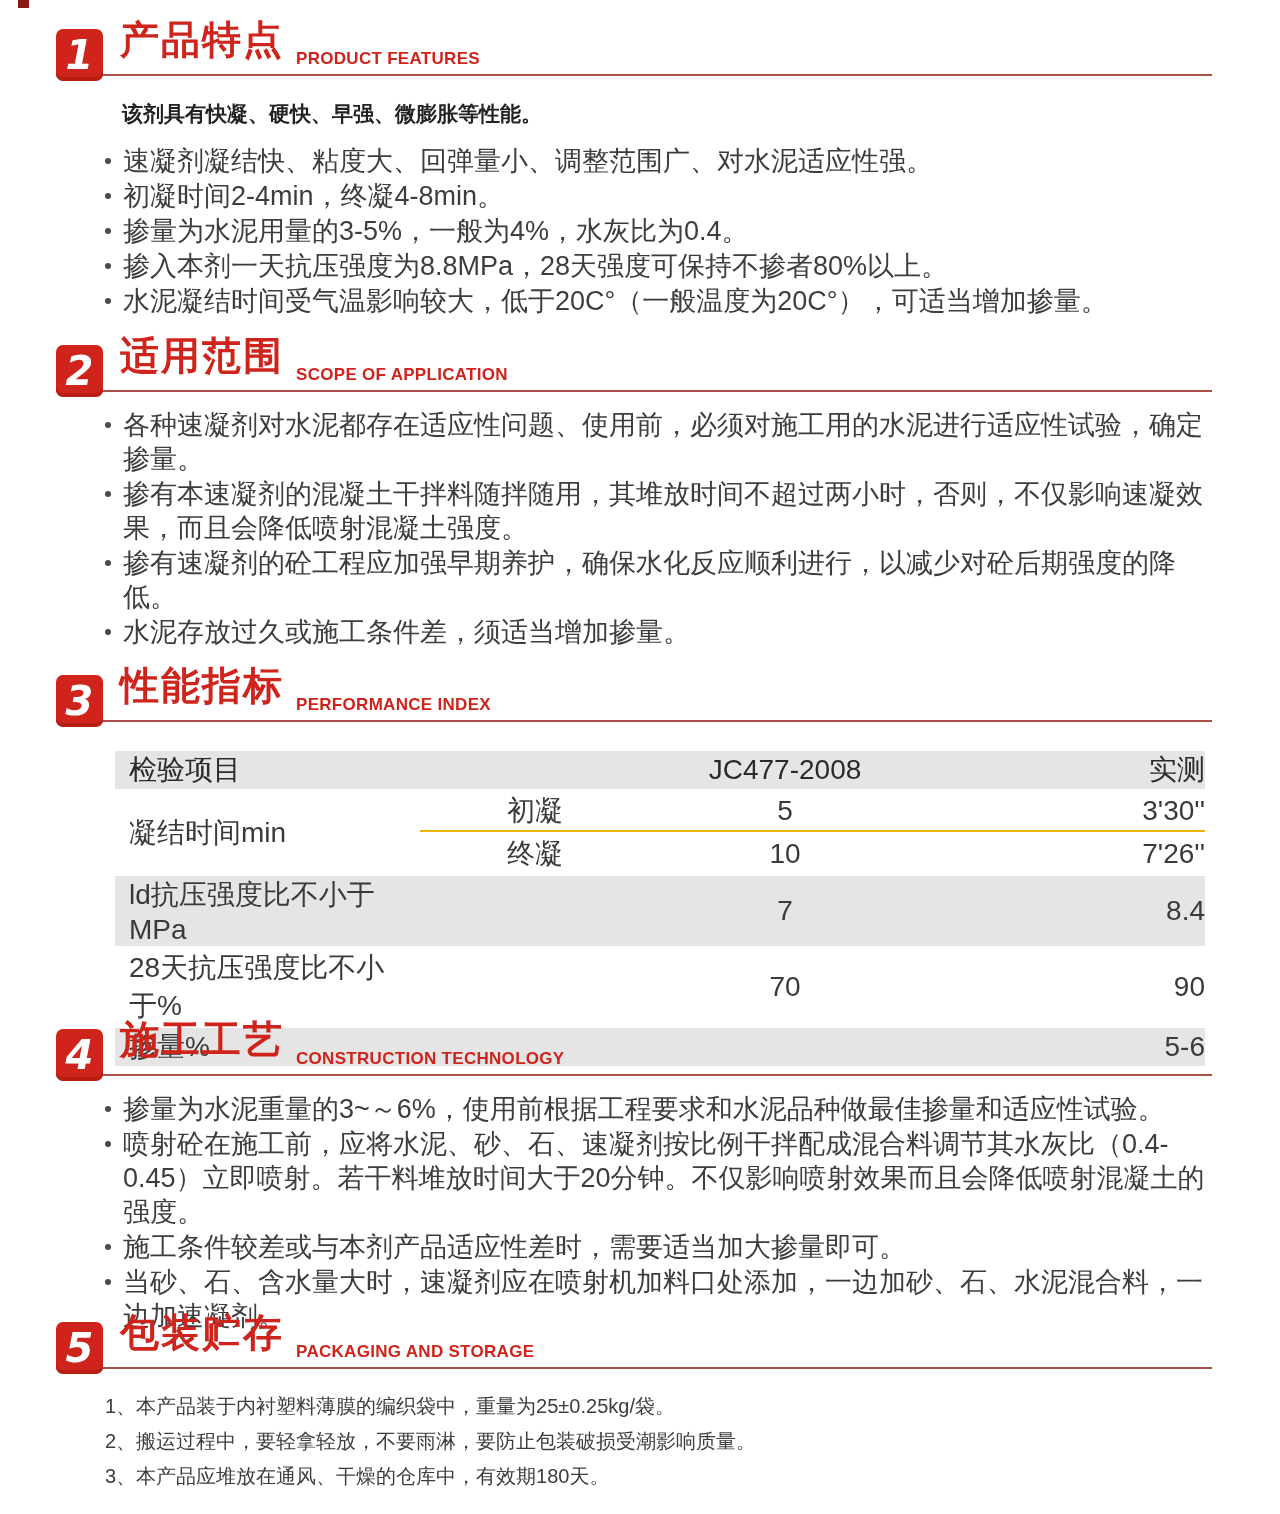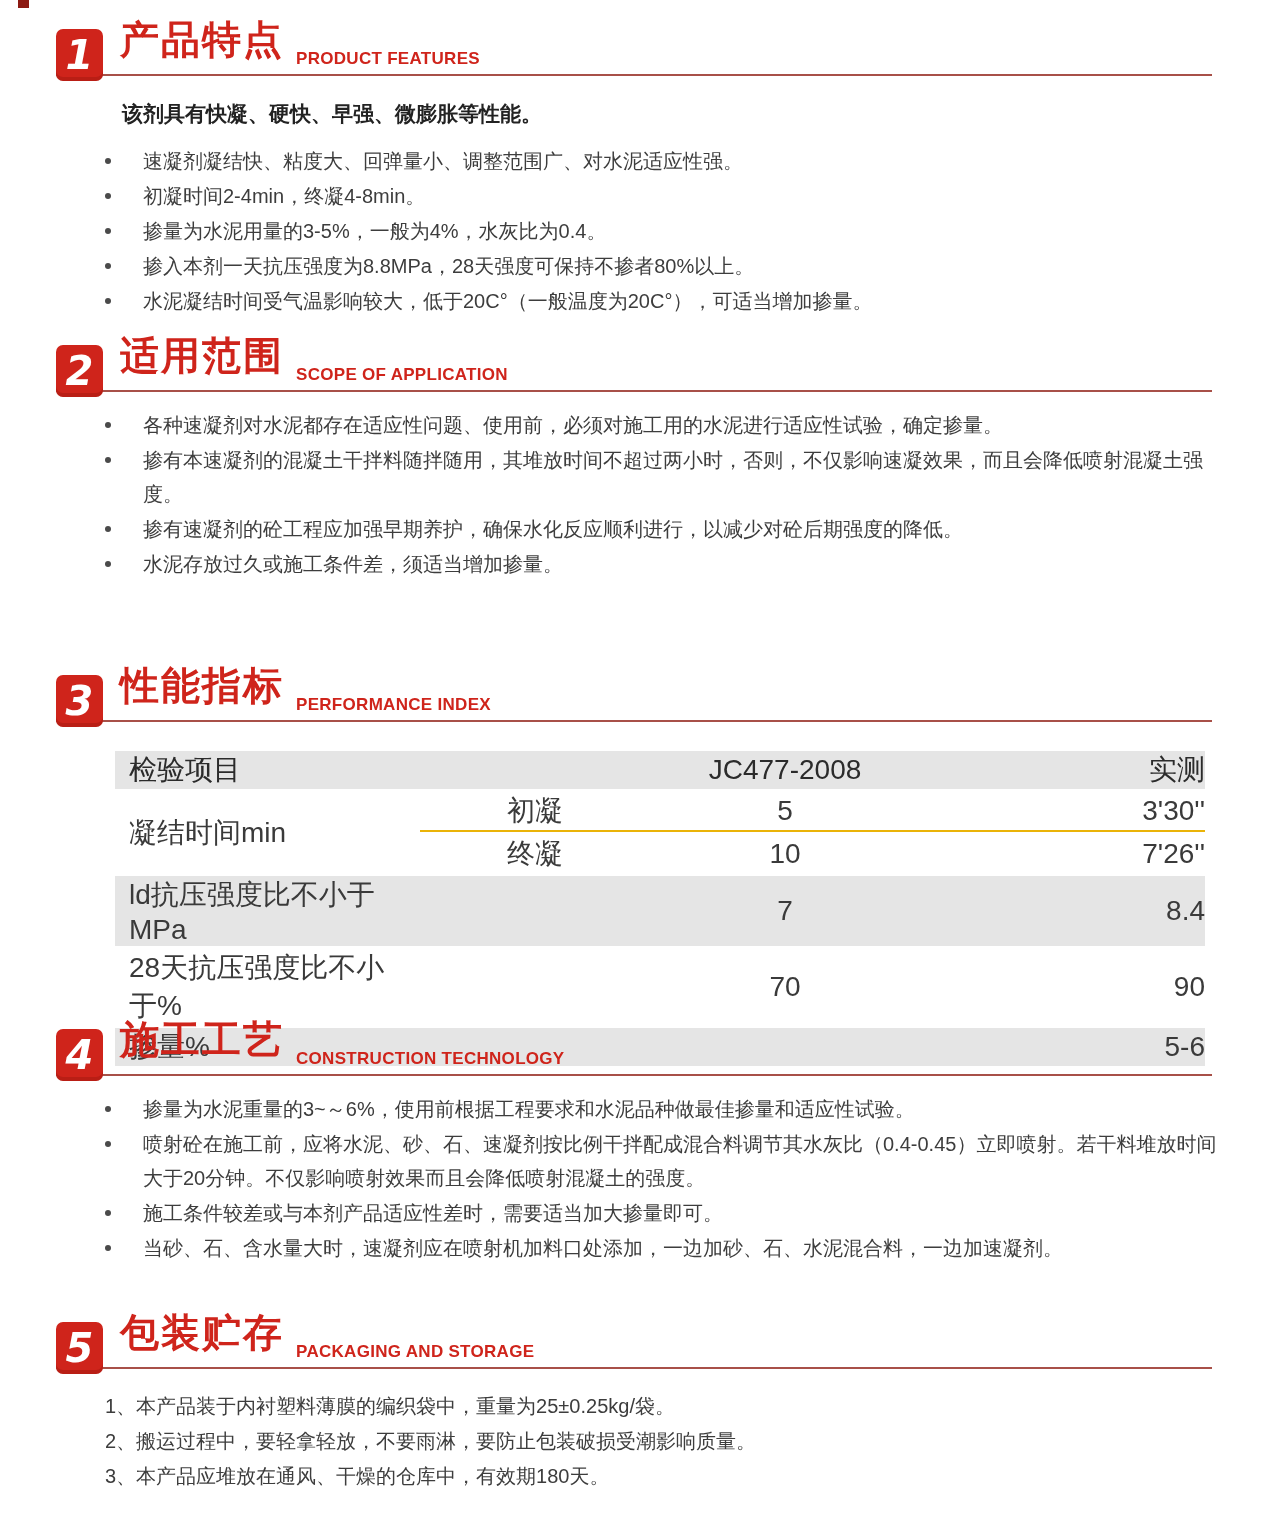--- a/index.html
+++ b/index.html
@@ -42,23 +42,22 @@
     padding-bottom:5px; letter-spacing:0.3px; white-space:nowrap;
   }
 
   .intro {
     margin:24px 68px 0 122px;
     font-size:21px; font-weight:bold; color:#222222; line-height:28px;
   }
 
   ul.bullets { margin:16px 62px 0 105px; padding:0; list-style:none; }
   ul.bullets li {
-    display:flex; font-size:20px; line-height:34px; margin:0 0 1px 0;
+    display:flex; font-size:27px; line-height:34px; margin:0 0 1px 0;
     color:#3d3d3d;
-    gap:20px;
   }
   ul.bullets .dot {
     flex:0 0 auto; width:6px; height:6px; border-radius:50%;
     background:#4a4a4a; margin:14px 12px 0 0;
   }
 
   table.perf {
     margin:26px 0 0 115px; width:1090px;
     border-collapse:separate; border-spacing:0 3px;
     font-size:28px; color:#3a3a3a;

